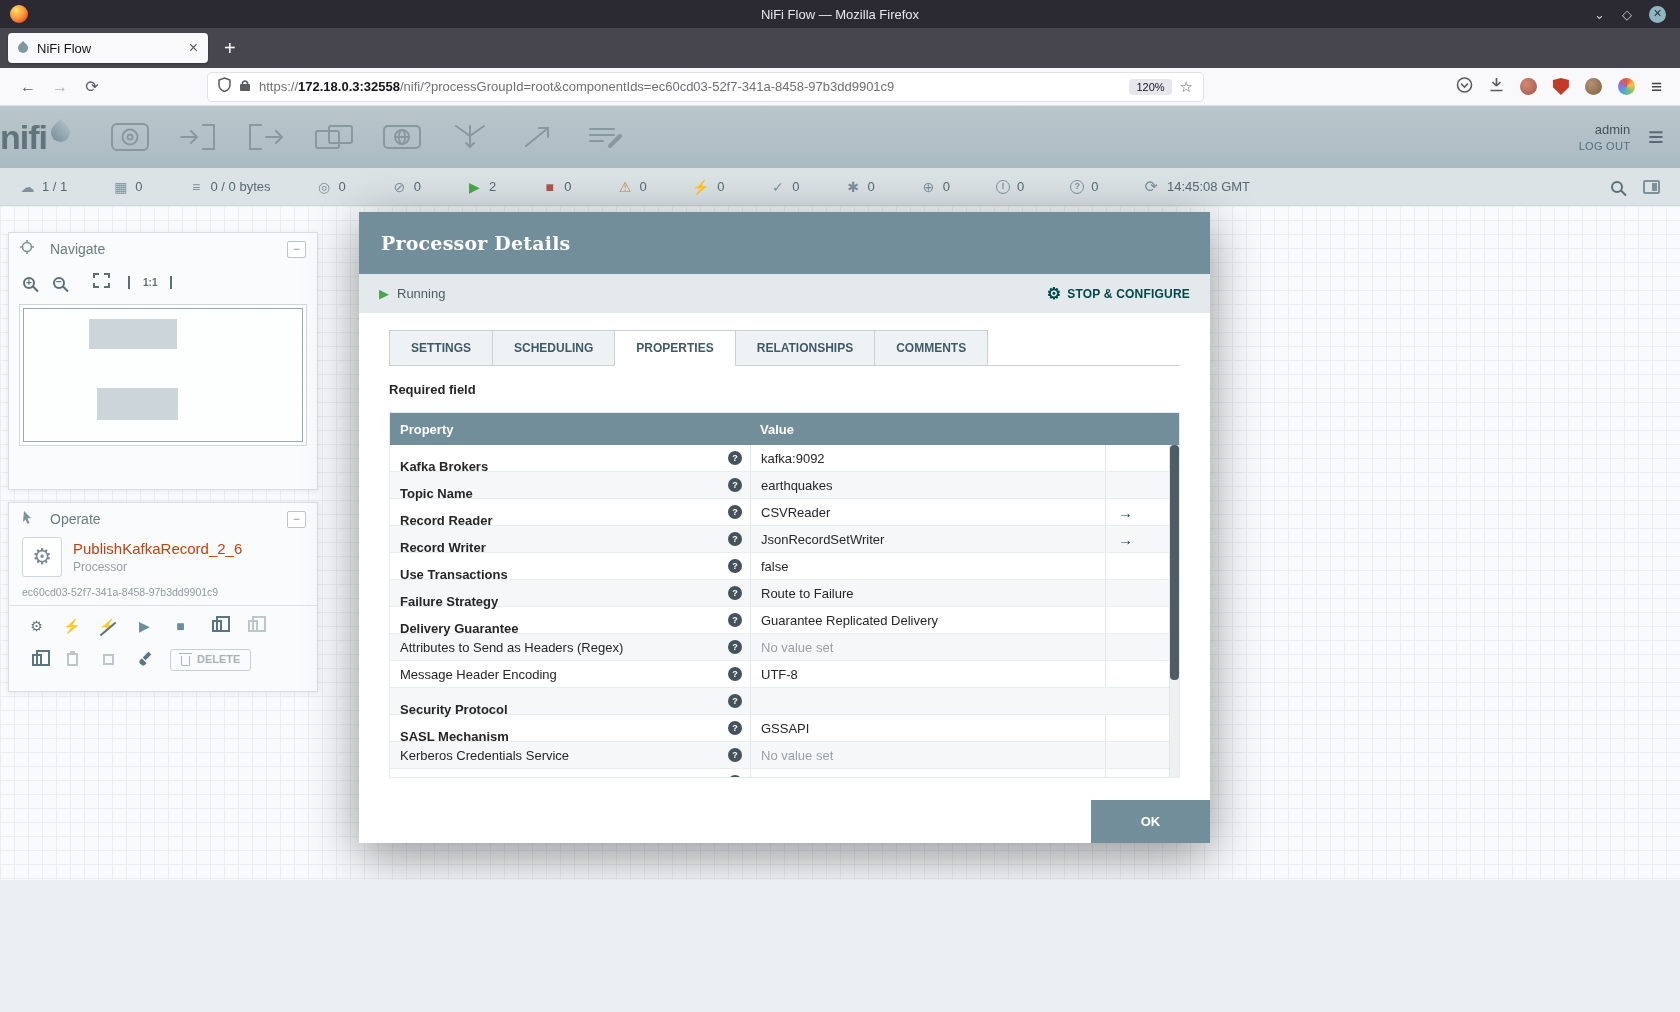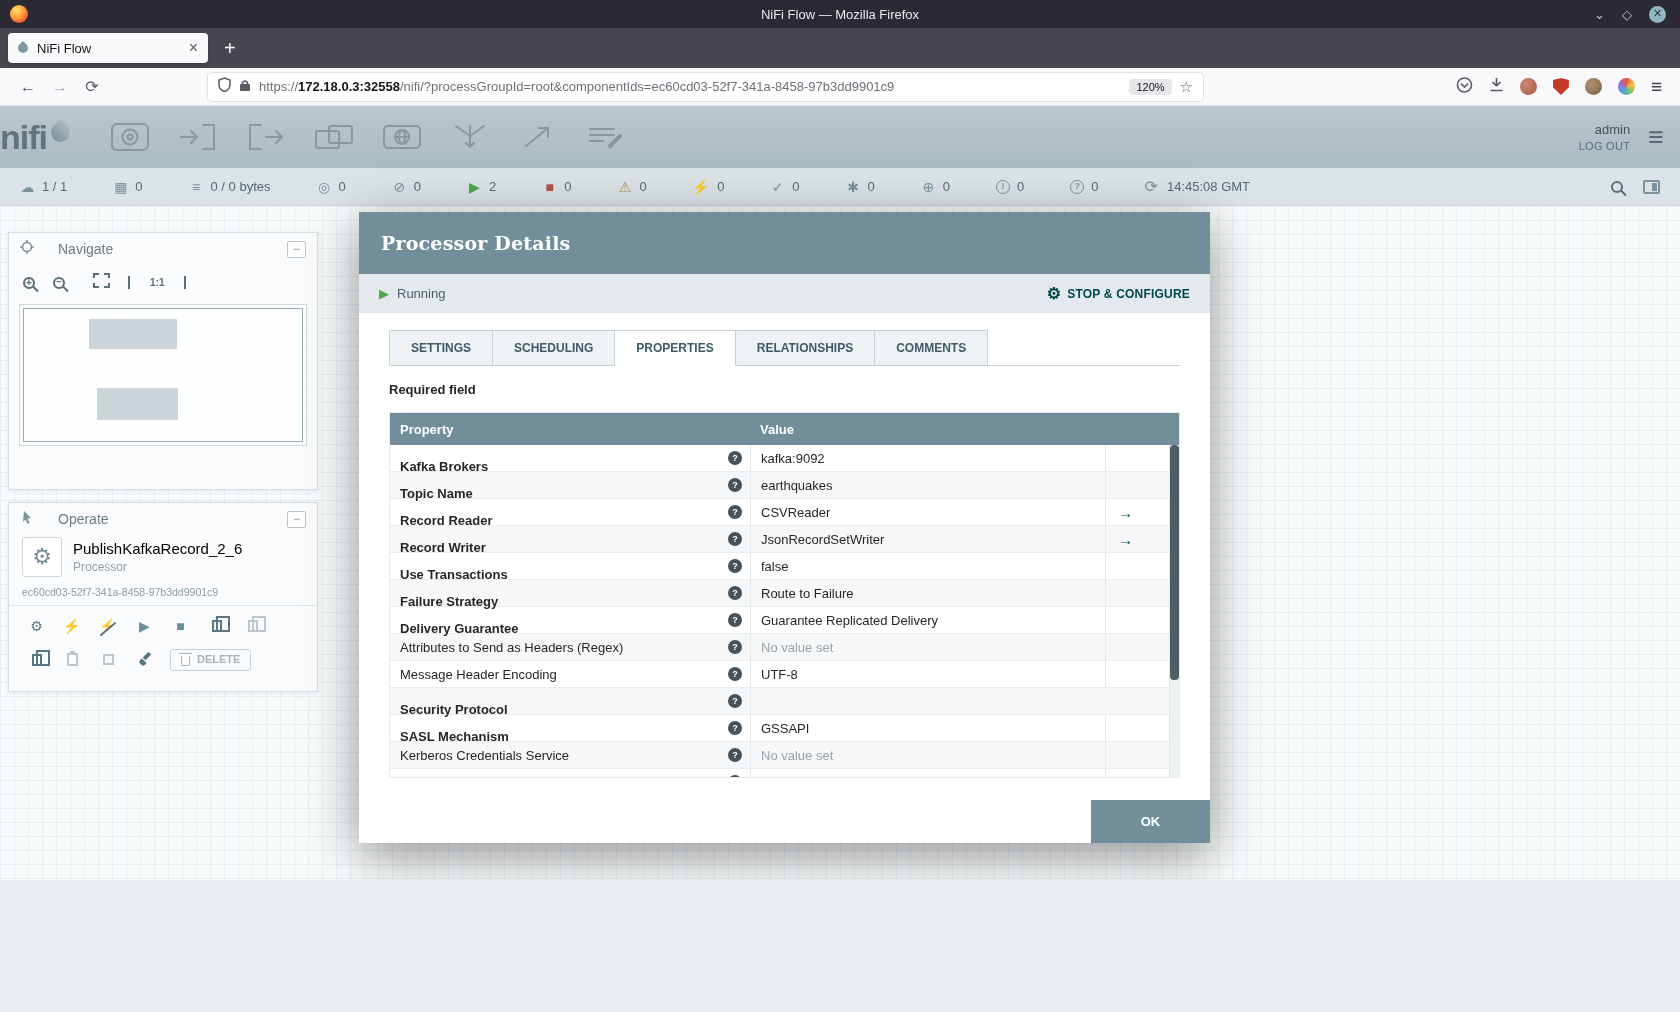--- a/index.html
+++ b/index.html
@@ -69,36 +69,36 @@
   .panel-ico-sq { position:relative; width:17px; height:14px; border:2px solid #7d929b; border-radius:2px; }
   .panel-ico-sq::after { content:""; position:absolute; right:1px; top:1px; bottom:1px; width:5px; background:#7d929b; }
 
   
   .canvas { position:absolute; top:206px; left:0; right:0; height:705px; background-color:#f8fafb;
             background-image:linear-gradient(#e9eef1 1px, transparent 1px), linear-gradient(90deg,#e9eef1 1px, transparent 1px);
             background-size:14px 14px; }
 
   
   .panel { position:absolute; left:8px; width:310px; background:rgba(250,251,252,.94); border:1px solid #d8dfe2; box-shadow:0 1px 6px rgba(0,0,0,.08); }
-  .panel-hd { display:flex; align-items:center; height:32px; padding:0 11px; gap:24px; }
+  .panel-hd { display:flex; align-items:center; height:32px; padding:0 11px; gap:16px; }
   .panel-title { font-size:14px; color:#6b7b83; }
   .collapse-btn { margin-left:auto; width:19px; height:17px; border:1px solid #b9c5ca; border-radius:2px; color:#8899a1; font-size:12px; line-height:14px; text-align:center; background:#fff; }
   .navigate { top:26px; height:258px; }
   .nav-controls { display:flex; align-items:center; gap:18px; padding:8px 14px 4px; }
-  .one2one { font-size:10px; font-weight:bold; color:#5c6f77; border-left:2px solid #5c6f77; border-right:2px solid #5c6f77; padding:0 20px; line-height:13px; }
+  .one2one { font-size:10px; font-weight:bold; color:#5c6f77; border-left:2px solid #5c6f77; border-right:2px solid #5c6f77; padding:0 13px; line-height:13px; }
   .minimap { position:relative; margin:8px 10px 0; height:142px; background:rgba(255,255,255,.65); border:1px solid #cfd8db; }
   .mm-viewport { position:absolute; inset:3px; border:1px solid #98a8af; }
   .mm-block { position:absolute; background:#ccd6da; }
   .mm-b1 { left:69px; top:14px; width:88px; height:30px; }
   .mm-b2 { left:77px; top:83px; width:81px; height:32px; }
 
   .operate { top:296px; height:190px; }
   .op-card { display:flex; align-items:center; gap:11px; padding:2px 13px 0; }
   .op-ico { width:40px; height:40px; border:1px solid #ccd6da; border-radius:3px; display:flex; align-items:center; justify-content:center; font-size:22px; color:#758b95; background:#fff; }
-  .op-title { font-size:15px; color:#000000; }
+  .op-title { font-size:15px; color:#c2410c; }
   .op-sub { font-size:12px; color:#93a1a7; margin-top:3px; }
   .op-id { font-size:10.5px; color:#8e9ba1; padding:9px 13px 7px; border-bottom:1px solid #dde4e7; }
   .op-btns { display:flex; align-items:center; gap:7px; padding:7px 13px 2px; }
   .op-btn { width:29px; height:25px; display:flex; align-items:center; justify-content:center; font-size:14px; color:#5a7684; }
   .op-btn.disabled { color:#bcc7cb; }
   .op-play { color:#6b8e9d; }
   .slashwrap { position:relative; }
   .slashwrap::after { content:""; position:absolute; left:-2px; top:10px; width:20px; height:2px; background:currentColor; transform:rotate(-40deg); }
   .copy-ico { position:relative; display:inline-block; width:10px; height:12px; border:2px solid currentColor; background:transparent; }
   .copy-ico::before { content:""; position:absolute; left:2px; top:-6px; width:10px; height:12px; border:2px solid currentColor; }

